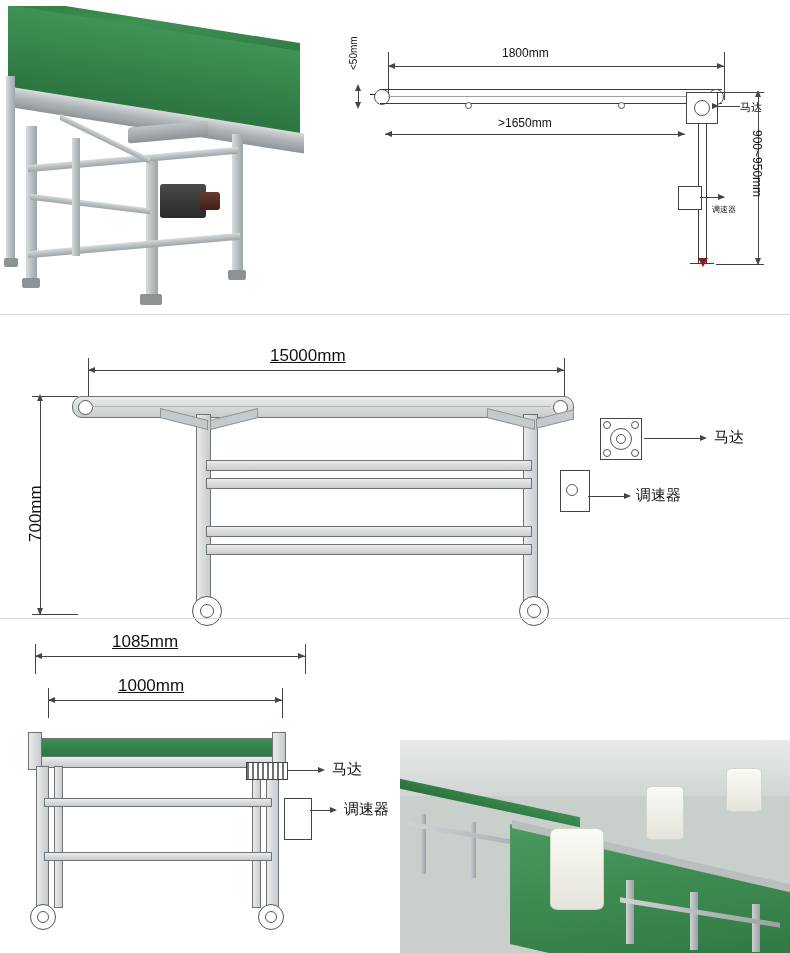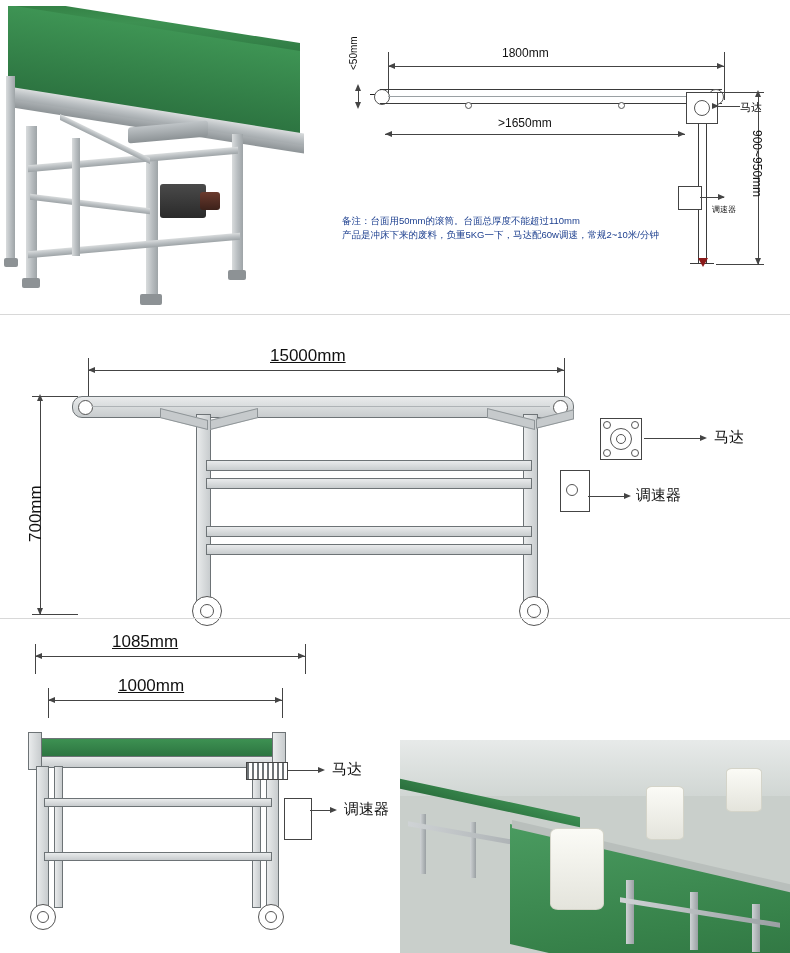--- a/index.html
+++ b/index.html
@@ -240,22 +240,20 @@
     <div class="arrow-r" style="left:388px; top:187.5px;"></div>
     <div class="lbl-cn" style="left:382px; top:198px; font-size:8px;">调速器</div>
 
     <div class="ln ln-v" style="left:428px; top:86px; height:172px;"></div>
     <div class="arrow-u" style="left:424.5px; top:84px;"></div>
     <div class="arrow-d" style="left:424.5px; top:252px;"></div>
     <div class="ln ln-h" style="left:386px; top:86px; width:48px;"></div>
     <div class="ln ln-h" style="left:386px; top:258px; width:48px;"></div>
     <div class="dim-txt" style="left:434px; top:124px; transform:rotate(90deg); transform-origin:left top;">900~950mm</div>
 
-    <div class="note-cn" style="left:12px; top:208px;">备注：台面用50mm的滚筒。台面总厚度不能超过110mm</div>
-    <div class="note-cn" style="left:12px; top:222px;">产品是冲床下来的废料，负重5KG一下，马达配60w调速，常规2~10米/分钟</div>
   </div>
 
   <div class="divider" style="top:314px;"></div>
 
   <div class="panel" id="dwg-middle">
 
     <div class="ln ln-h" style="left:88px; top:52px; width:476px;"></div>
     <div class="arrow-l" style="left:88px; top:48.5px;"></div>
     <div class="arrow-r" style="left:557px; top:48.5px;"></div>
     <div class="ln ln-v" style="left:88px; top:40px; height:40px;"></div>

